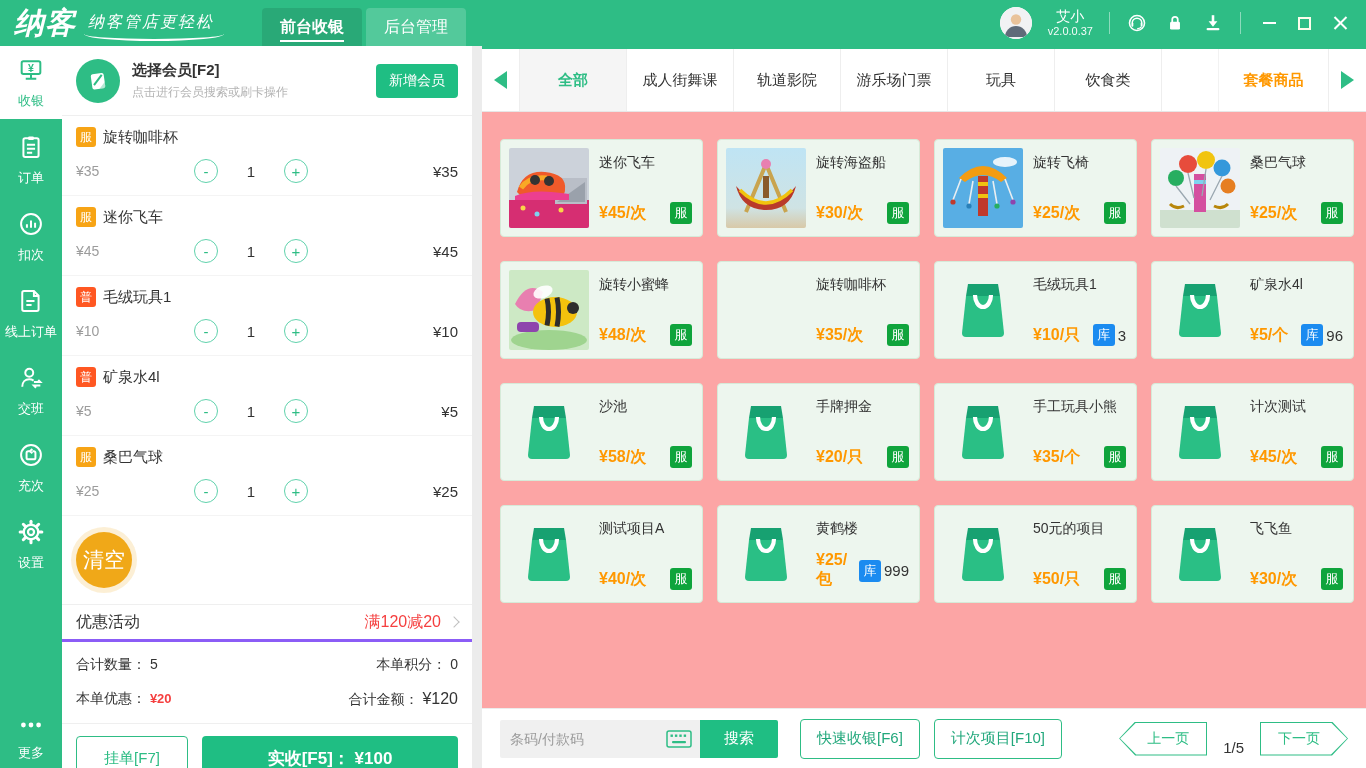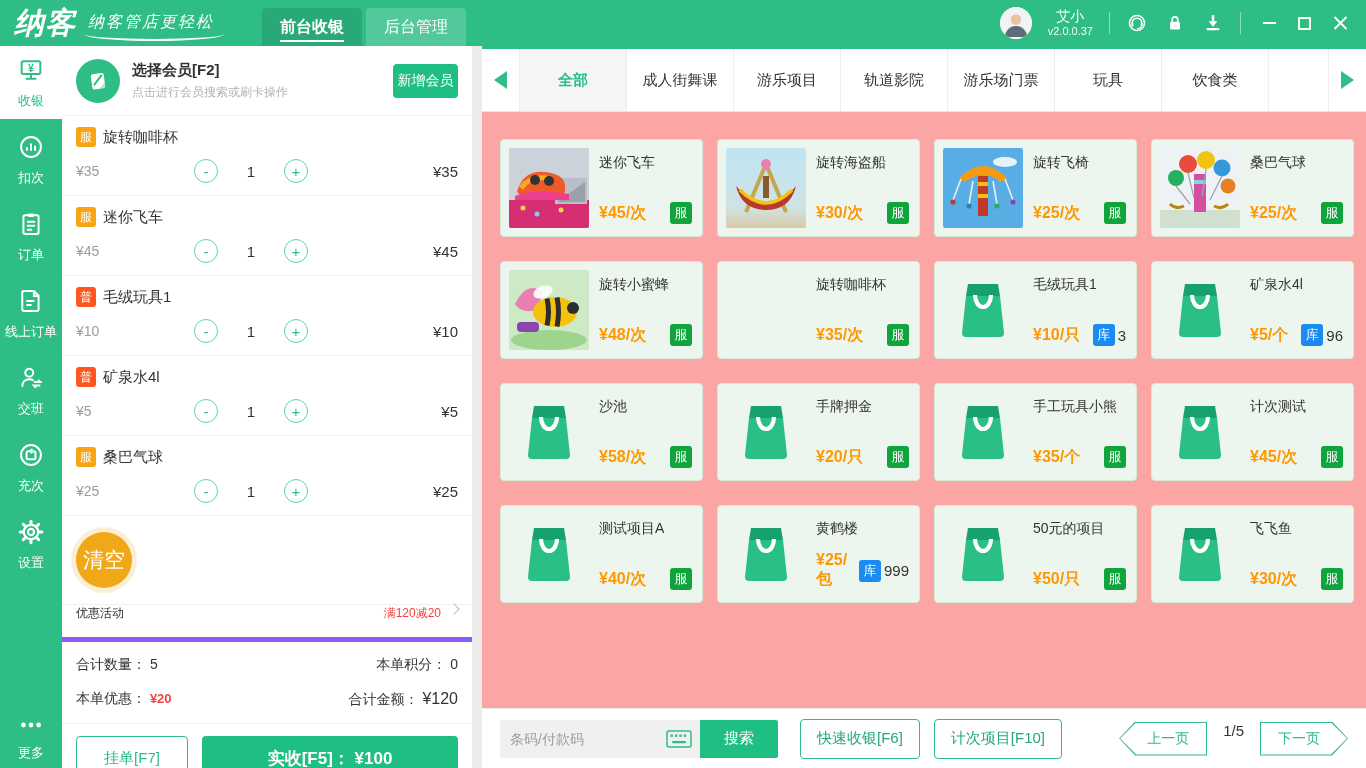--- a/index.html
+++ b/index.html
@@ -47,41 +47,41 @@
   
   .cart { position:absolute; left:62px; top:46px; width:410px; bottom:0; background:#fff;
           display:flex; flex-direction:column; }
   .member-row { flex-shrink:0; height:70px; border-bottom:1px solid #efefef; display:flex;
                 align-items:center; gap:12px; padding:0 14px; }
   .member-icon { width:44px; height:44px; border-radius:50%; background:var(--green,#2ebd85);
                  display:flex; align-items:center; justify-content:center; flex-shrink:0;}
   .member-text { flex:1; min-width:0; }
   .member-title { font-size:15px; font-weight:bold; color:#333; }
   .member-sub { font-size:12px; color:#b3b3b3; margin-top:4px; }
-  .add-member { width:65px; height:34px; background:var(--btn-green,#1fbe83); color:#fff;
+  .add-member { width:82px; height:34px; background:var(--btn-green,#1fbe83); color:#fff;
                 font-size:14px; border-radius:4px; flex-shrink:0;margin-left:8px;}
   .cart-items { flex-shrink:0; }
   .cart-item { padding:11px 14px 12px; border-bottom:1px solid #f4f4f4; }
   .ci-top { display:flex; align-items:center; gap:7px; font-size:15px; color:#333; }
   .ci-badge { width:20px; height:20px; border-radius:3px; color:#fff; font-size:12px;
               display:flex; align-items:center; justify-content:center; flex-shrink:0;}
   .ci-badge.service { background:var(--amber-badge,#f7a415); }
   .ci-badge.normal  { background:var(--red-badge,#ff5722); }
   .ci-bottom { display:flex; align-items:center; margin-top:12px; }
   .ci-unit { width:118px; color:#9c9c9c; font-size:14px; }
   .qty-btn { width:24px; height:24px; border-radius:50%; border:1px solid #5fd2ac;
              color:var(--green,#2ebd85); font-size:15px; line-height:21px; text-align:center; background:#fff;}
   .ci-qty { width:66px; text-align:center; font-size:15px; color:#333; }
   .ci-total { margin-left:auto; font-size:15px; color:#333; }
   .clear-row { padding:16px 14px; }
   .clear-btn { width:56px; height:56px; border-radius:50%; background:var(--amber,#f0a818); color:#fff;
                font-size:21px; display:flex; align-items:center; justify-content:center;
                box-shadow:0 0 0 5px rgba(240,168,24,.18); }
-  .promo-row { margin-top:auto; flex-shrink:0; height:38px; border-top:1px solid #efefef; border-bottom:5px solid #8b5cf6;
-               display:flex; padding:0 14px; font-size:12px; color:#333; }
+  .promo-row { margin-top:auto; flex-shrink:0; height:38px; border-top:1px solid #efefef; border-bottom:3px solid #8b5cf6;
+               display:flex; align-items:center; padding:0 14px; font-size:16px; color:#333; }
   .promo-val { margin-left:auto; color:var(--red,#f53f3f); }
   .chev-right { width:8px; height:8px; border-top:1px solid #c0c0c0; border-right:1px solid #c0c0c0;
                 transform:rotate(45deg); margin-left:9px; }
   .summary { flex-shrink:0; padding:14px; display:grid; grid-template-columns:1fr 1fr; row-gap:16px;
              font-size:14px; color:#333; }
   .sum-right { text-align:right; }
   .red-strong { color:var(--red,#f53f3f); font-weight:bold; font-size:13px; }
   .grand { font-weight:normal; font-size:16px; }
   .cart-actions { flex-shrink:0; border-top:1px solid #efefef; padding:12px 14px 14px; display:flex; gap:14px; }
   .hold-btn { width:112px; height:44px; border:1px solid var(--green,#2ebd85); border-radius:4px;
@@ -132,21 +132,21 @@
   .search-box { position:relative; width:200px; background:#f0f0f0; border-radius:2px 0 0 2px; }
   .search-input { width:100%; height:100%; background:transparent; border:none; outline:none;
                   padding:0 36px 0 10px; font-size:14px; color:#333; }
   .search-input::placeholder { color:#9a9a9a; }
   .kb-icon { position:absolute; right:8px; top:10px; width:26px; height:18px; }
   .search-btn { width:78px; height:38px; background:var(--btn-green,#1fbe83); color:#fff;
                 font-size:15px; border-radius:0 2px 2px 0; }
   .quick-btn { height:40px; padding:0 16px; border:1px solid var(--green,#2ebd85); border-radius:4px;
                color:#22a87c; font-size:15px; background:#fff; margin-left:14px; }
   .quick-btn:first-of-type { margin-left:22px; }
-  .pagination { margin-left:auto; display:flex; align-items:flex-start; gap:16px; }
+  .pagination { margin-left:auto; display:flex; align-items:flex-end; gap:16px; }
   .pg-btn { position:relative; width:88px; height:34px; }
   .pg-shape,.pg-inner { position:absolute; }
   .pg-shape { inset:0; background:var(--green,#2ebd85); }
   .pg-inner { inset:1px; background:#fff; }
   .pg-btn.prev .pg-shape,.pg-btn.prev .pg-inner { clip-path:polygon(0 50%,16px 0,100% 0,100% 100%,16px 100%); }
   .pg-btn.next .pg-shape,.pg-btn.next .pg-inner { clip-path:polygon(0 0,calc(100% - 16px) 0,100% 50%,calc(100% - 16px) 100%,0 100%); }
   .pg-label { position:relative; z-index:1; width:100%; height:100%; display:flex; align-items:center;
               justify-content:center; color:var(--green,#2ebd85); font-size:14px; }
   .pg-btn.prev .pg-label { padding-left:10px; }
   .pg-btn.next .pg-label { padding-right:10px; }
@@ -217,33 +217,33 @@
     <span class="si-icon"><svg viewBox="0 0 24 24" fill="none" stroke="currentColor" stroke-width="1.7">
             <rect x="4" y="4.5" width="16" height="11" rx="1.5"></rect>
             <path d="M12 15.5 V19 M7.5 19.5 H16.5"></path>
             <text x="12" y="13.3" font-size="9" font-weight="bold" text-anchor="middle" fill="currentColor" stroke="none">¥</text>
           </svg></span>
     <span>收银</span>
   </div>
 
   <div class="side-item">
     <span class="si-icon"><svg viewBox="0 0 24 24" fill="none" stroke="currentColor" stroke-width="1.7">
-            <circle cx="12" cy="12" r="8.5"></circle>
-            <path d="M8.5 15.2 V12.2 M12 15.2 V9 M15.5 15.2 V11"></path>
-          </svg></span>
-    <span>扣次</span>
-  </div>
-
-  <div class="side-item">
-    <span class="si-icon"><svg viewBox="0 0 24 24" fill="none" stroke="currentColor" stroke-width="1.7">
             <rect x="5.5" y="4.5" width="13" height="16" rx="1.5"></rect>
             <rect x="9.5" y="3" width="5" height="3" rx="1" fill="currentColor" stroke="none"></rect>
             <path d="M8.5 10 H15.5 M8.5 13.5 H15.5 M8.5 17 H13"></path>
           </svg></span>
     <span>订单</span>
+  </div>
+
+  <div class="side-item">
+    <span class="si-icon"><svg viewBox="0 0 24 24" fill="none" stroke="currentColor" stroke-width="1.7">
+            <circle cx="12" cy="12" r="8.5"></circle>
+            <path d="M8.5 15.2 V12.2 M12 15.2 V9 M15.5 15.2 V11"></path>
+          </svg></span>
+    <span>扣次</span>
   </div>
 
   <div class="side-item">
     <span class="si-icon"><svg viewBox="0 0 24 24" fill="none" stroke="currentColor" stroke-width="1.7">
             <path d="M6 3.5 h8.5 l4 4 V19 a1.5 1.5 0 0 1 -1.5 1.5 H6 A1.5 1.5 0 0 1 4.5 19 V5 A1.5 1.5 0 0 1 6 3.5 Z"></path>
             <path d="M14.5 3.8 V7.8 H18.3"></path>
             <path d="M8 12 H15 M8 15.5 H12.5"></path>
           </svg></span>
     <span>线上订单</span>
   </div>
@@ -426,40 +426,40 @@
       </div>
     <div class="cat-tabs" id="cat-tabs">
   <div class="cat-tab active">
           <span>全部</span>
         </div>
 
   <div class="cat-tab">
           <span>成人街舞课</span>
         </div>
 
-  <div class="cat-tab">
-          <span>游乐项目</span>
-        </div>
 
   <div class="cat-tab">
           <span>轨道影院</span>
         </div>
 
   <div class="cat-tab">
           <span>游乐场门票</span>
         </div>
 
   <div class="cat-tab">
           <span>玩具</span>
         </div>
 
   <div class="cat-tab">
           <span>饮食类</span>
         </div>
 
+  <div class="cat-tab highlight">
+          <span>套餐商品</span>
+        </div>
 </div>
     <div class="cat-arrow right">
         <span class="tri-right"></span>
       </div>
   </div>
 
   <div class="grid" id="product-grid">
   <button class="card">
     <span class="card-media">
           <svg viewBox="0 0 80 80">

